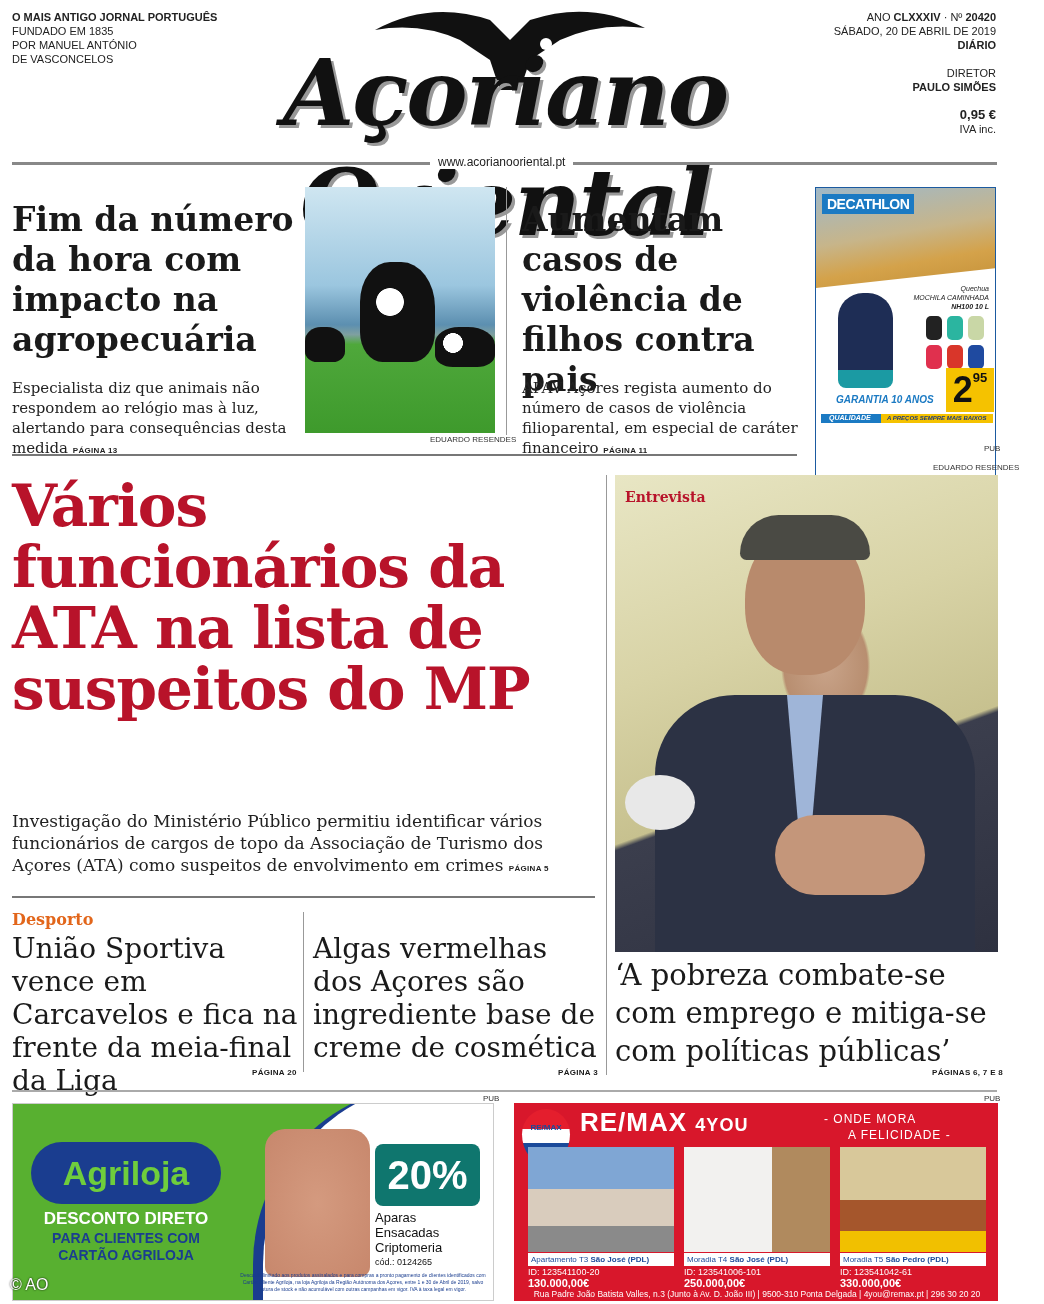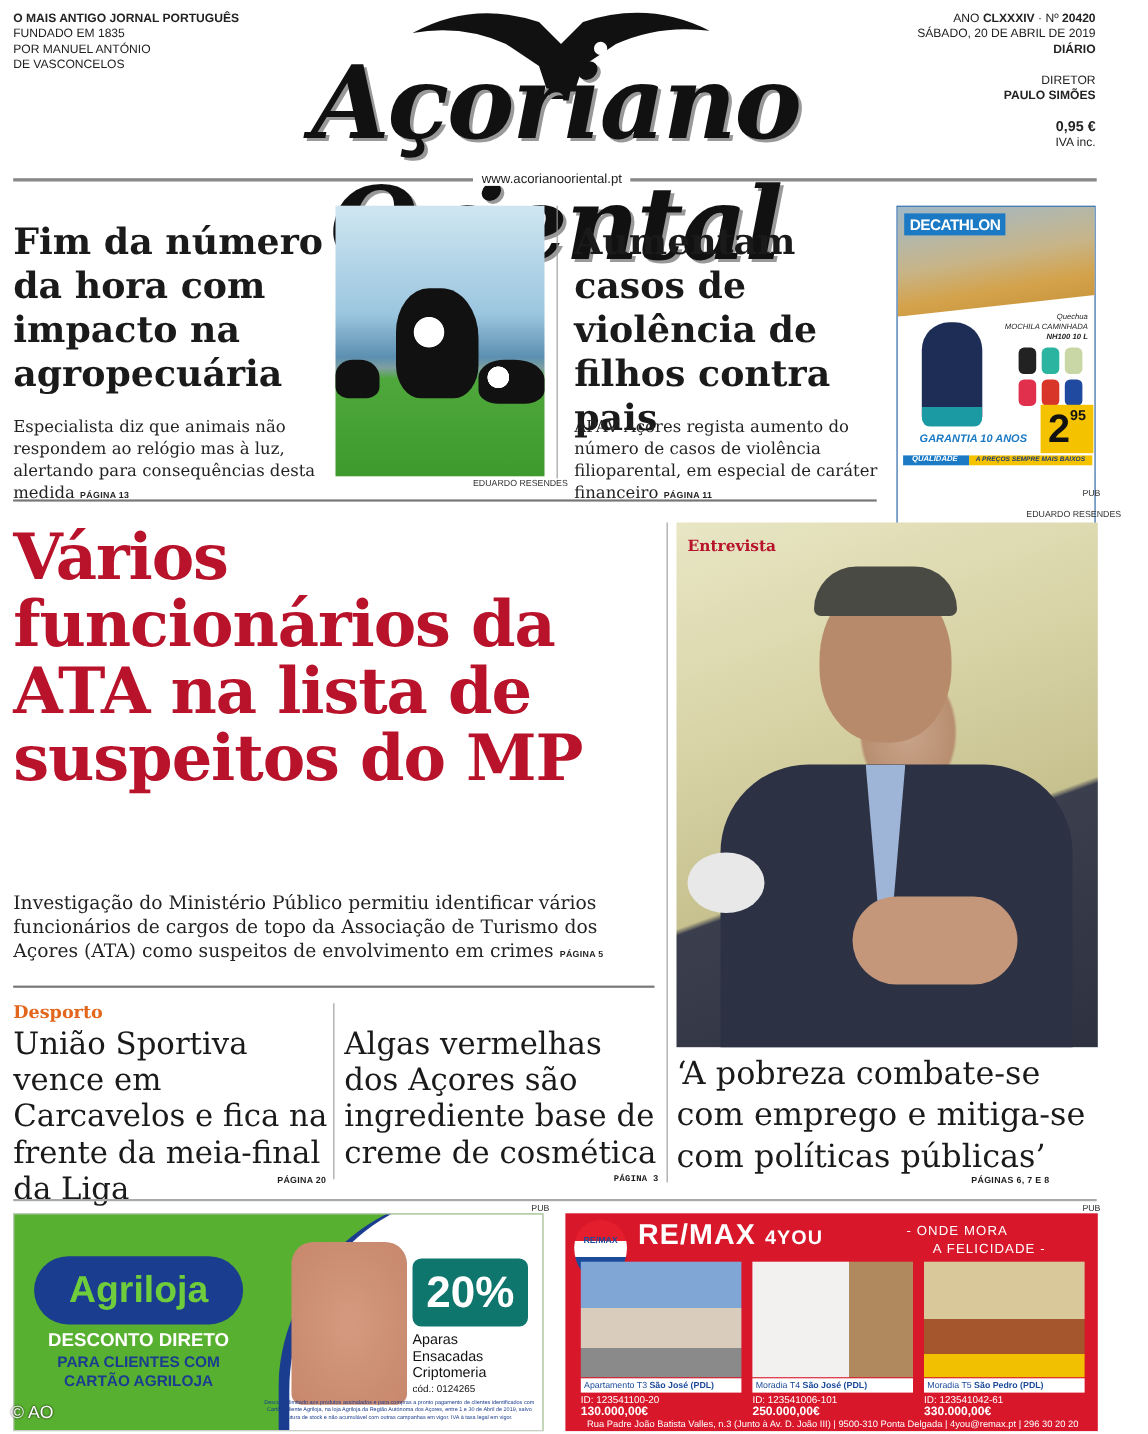--- a/index.html
+++ b/index.html
@@ -110,34 +110,34 @@
 <div class="abs headline-main">Vários funcionários da ATA na lista de suspeitos do MP</div>
 <div class="abs deck" style="left:12px;top:810px;width:580px;font-size:17px;line-height:22px;"><span>Investigação do Ministério Público permitiu identificar vários funcionários de cargos de topo da Associação de Turismo dos Açores (ATA) como suspeitos de envolvimento em crimes</span> <span class="pg">PÁGINA 5</span></div>
 <div class="abs hline" style="left:12px;top:896px;width:583px;"></div>
 
 <div class="abs" style="left:12px;top:910px;font-weight:bold;font-size:16px;color:#e2661b">Desporto</div>
 <div class="abs" style="left:12px;top:932px;width:292px;font-size:28px;line-height:33px;">União Sportiva vence em Carcavelos e fica na frente da meia-final da Liga</div>
 <div class="abs pg" style="left:252px;top:1068px;">PÁGINA 20</div>
 <div class="abs vline" style="left:303px;top:912px;height:160px;"></div>
 
 <div class="abs" style="left:313px;top:932px;width:285px;font-size:28px;line-height:33px;">Algas vermelhas dos Açores são ingrediente base de creme de cosmética</div>
-<div class="abs pg" style="left:558px;top:1068px;font-family:Liberation Mono, monospace;">PÁGINA 3</div>
+<div class="abs pg" style="left:558px;top:1068px;">PÁGINA 3</div>
 <div class="abs vline" style="left:606px;top:475px;height:600px;"></div>
 
 <div class="abs portrait">
   <div style="position:absolute;left:130px;top:50px;width:120px;height:150px;border-radius:50% 50% 45% 45%;background:#b88a6c"></div>
   <div style="position:absolute;left:125px;top:40px;width:130px;height:45px;border-radius:60px 60px 10px 10px;background:#4a4a44"></div>
   <div style="position:absolute;left:40px;top:220px;width:320px;height:257px;border-radius:80px 80px 0 0;background:#2c3244"></div>
   <div style="position:absolute;left:160px;top:220px;width:60px;height:140px;background:#9fb5d8;clip-path:polygon(20% 0,80% 0,60% 100%,40% 100%)"></div>
   <div style="position:absolute;left:10px;top:300px;width:70px;height:55px;border-radius:50%;background:#e8e8e8"></div>
   <div style="position:absolute;left:160px;top:340px;width:150px;height:80px;border-radius:40px;background:#c4967a"></div>
   <div style="position:absolute;left:10px;top:14px;font-weight:bold;font-size:14px;color:#b8132a">Entrevista</div>
 </div>
 <div class="abs" style="left:615px;top:956px;width:390px;font-size:29px;line-height:38px;">‘A pobreza combate-se com emprego e mitiga-se com políticas públicas’</div>
-<div class="abs pg" style="left:883px;top:1068px;">PÁGINAS 6, 7 E 8</div>
+<div class="abs pg" style="left:932px;top:1068px;">PÁGINAS 6, 7 E 8</div>
 
 <div class="abs hline" style="left:12px;top:1090px;width:985px;background:#aaa"></div>
 <div class="abs credit" style="left:483px;top:1094px;">PUB</div>
 <div class="abs credit" style="left:984px;top:1094px;">PUB</div>
 
 <div class="abs agri">
   <div style="position:absolute;right:-40px;top:-20px;width:280px;height:260px;background:#fff;border-left:10px solid #1a3d8f;border-radius:180px 0 0 0"></div>
   <div class="sans" style="position:absolute;left:18px;top:38px;width:190px;height:62px;background:#1a3d8f;border-radius:32px;color:#6fcd3c;font-weight:bold;font-size:34px;text-align:center;line-height:62px">Agriloja</div>
   <div class="sans" style="position:absolute;left:18px;top:105px;width:190px;text-align:center;font-weight:bold;font-size:17px;color:#fff">DESCONTO DIRETO</div>
   <div class="sans" style="position:absolute;left:18px;top:126px;width:190px;text-align:center;font-weight:bold;font-size:14px;line-height:17px;color:#1a3d8f">PARA CLIENTES COM</div>

